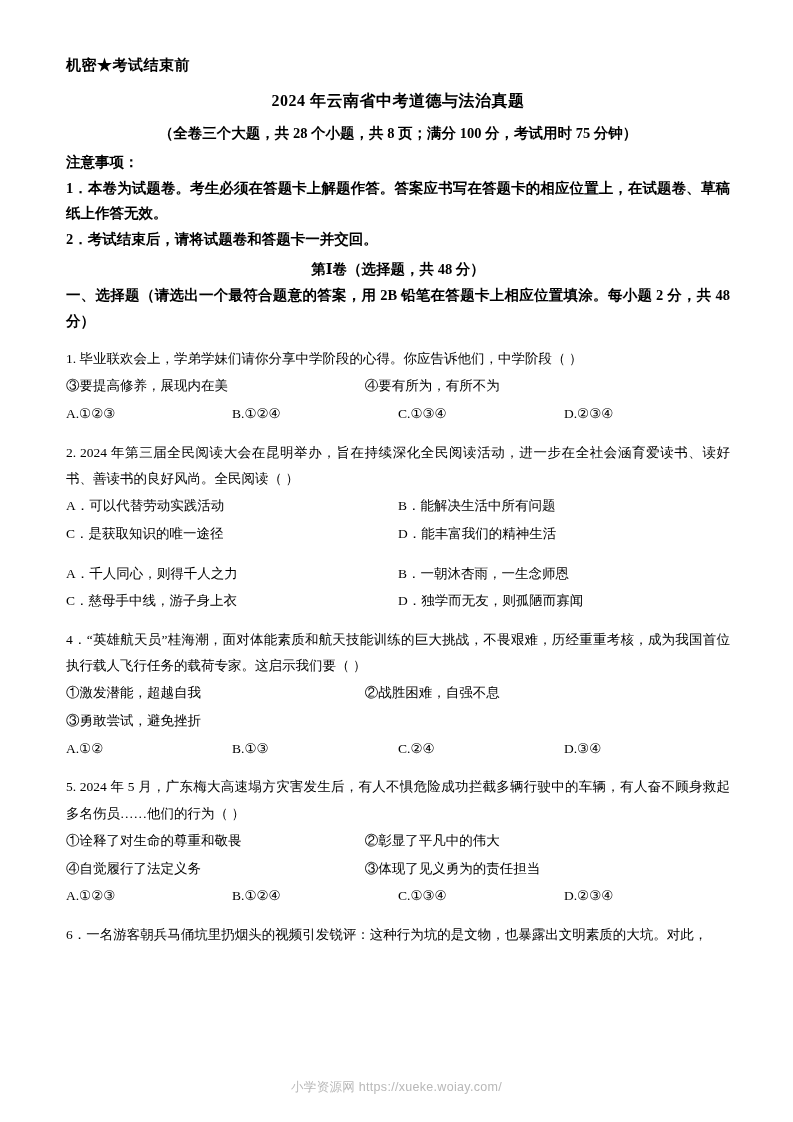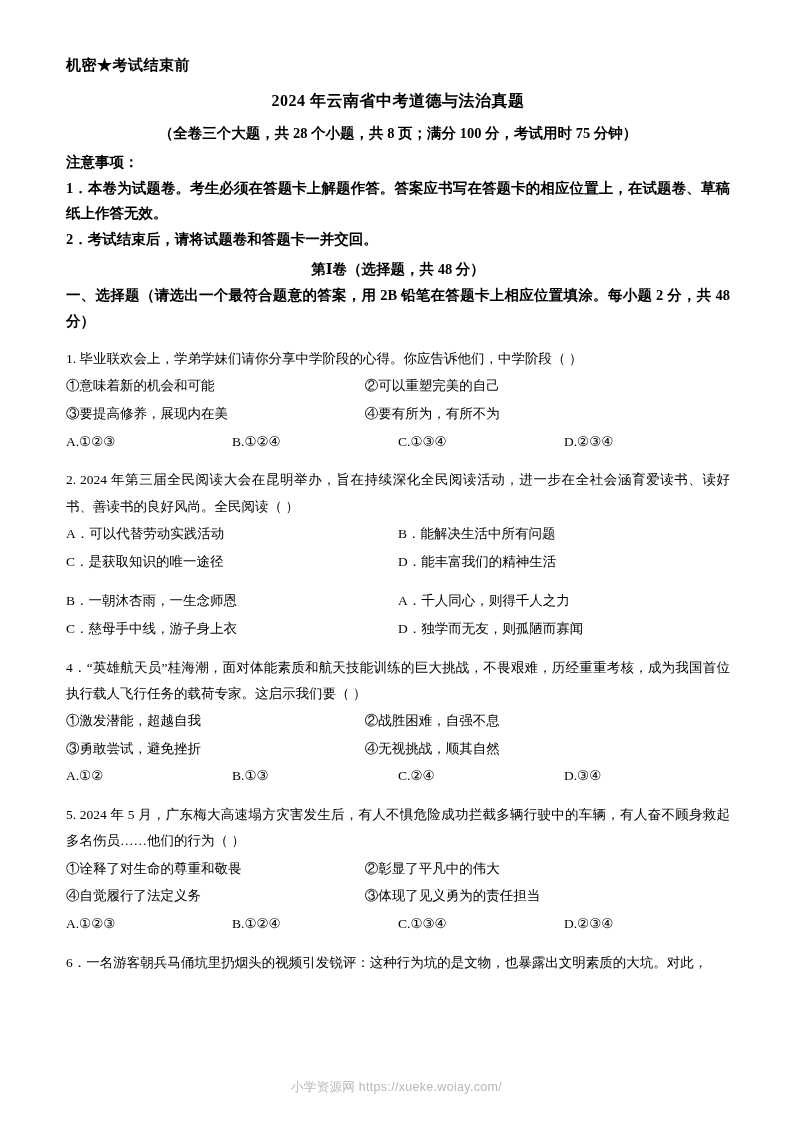--- a/index.html
+++ b/index.html
@@ -122,24 +122,20 @@
     <div class="notice-item">1．本卷为试题卷。考生必须在答题卡上解题作答。答案应书写在答题卡的相应位置上，在试题卷、草稿纸上作答无效。</div>
     <div class="notice-item">2．考试结束后，请将试题卷和答题卡一并交回。</div>
 
     <div class="section-head">第Ⅰ卷（选择题，共 48 分）</div>
 
     <div class="part-head">一、选择题（请选出一个最符合题意的答案，用 2B 铅笔在答题卡上相应位置填涂。每小题 2 分，共 48 分）</div>
 
     <div class="question">
       <div class="q-stem">1. 毕业联欢会上，学弟学妹们请你分享中学阶段的心得。你应告诉他们，中学阶段（        ）</div>
       <div class="opt-row stacked">
-        <div>①意味着新的机会和可能</div>
-        <div>②可以重塑完美的自己</div>
-      </div>
-      <div class="opt-row stacked">
         <div>③要提高修养，展现内在美</div>
         <div>④要有所为，有所不为</div>
       </div>
       <div class="opt-row four">
         <div>A.①②③</div>
         <div>B.①②④</div>
         <div>C.①③④</div>
         <div>D.②③④</div>
       </div>
     </div>
@@ -151,38 +147,37 @@
         <div>B．能解决生活中所有问题</div>
       </div>
       <div class="opt-row two">
         <div>C．是获取知识的唯一途径</div>
         <div>D．能丰富我们的精神生活</div>
       </div>
     </div>
 
     <div class="question">
       <div class="opt-row two">
+        <div>A．千人同心，则得千人之力</div>
         <div>B．一朝沐杏雨，一生念师恩</div>
-        <div>A．千人同心，则得千人之力</div>
       </div>
       <div class="opt-row two">
         <div>C．慈母手中线，游子身上衣</div>
         <div>D．独学而无友，则孤陋而寡闻</div>
       </div>
     </div>
 
     <div class="question">
       <div class="q-stem">4．“英雄航天员”桂海潮，面对体能素质和航天技能训练的巨大挑战，不畏艰难，历经重重考核，成为我国首位执行载人飞行任务的载荷专家。这启示我们要（        ）</div>
       <div class="opt-row stacked">
         <div>①激发潜能，超越自我</div>
         <div>②战胜困难，自强不息</div>
       </div>
       <div class="opt-row stacked">
         <div>③勇敢尝试，避免挫折</div>
-        <div>④无视挑战，顺其自然</div>
       </div>
       <div class="opt-row four">
         <div>A.①②</div>
         <div>B.①③</div>
         <div>C.②④</div>
         <div>D.③④</div>
       </div>
     </div>
 
     <div class="question">

